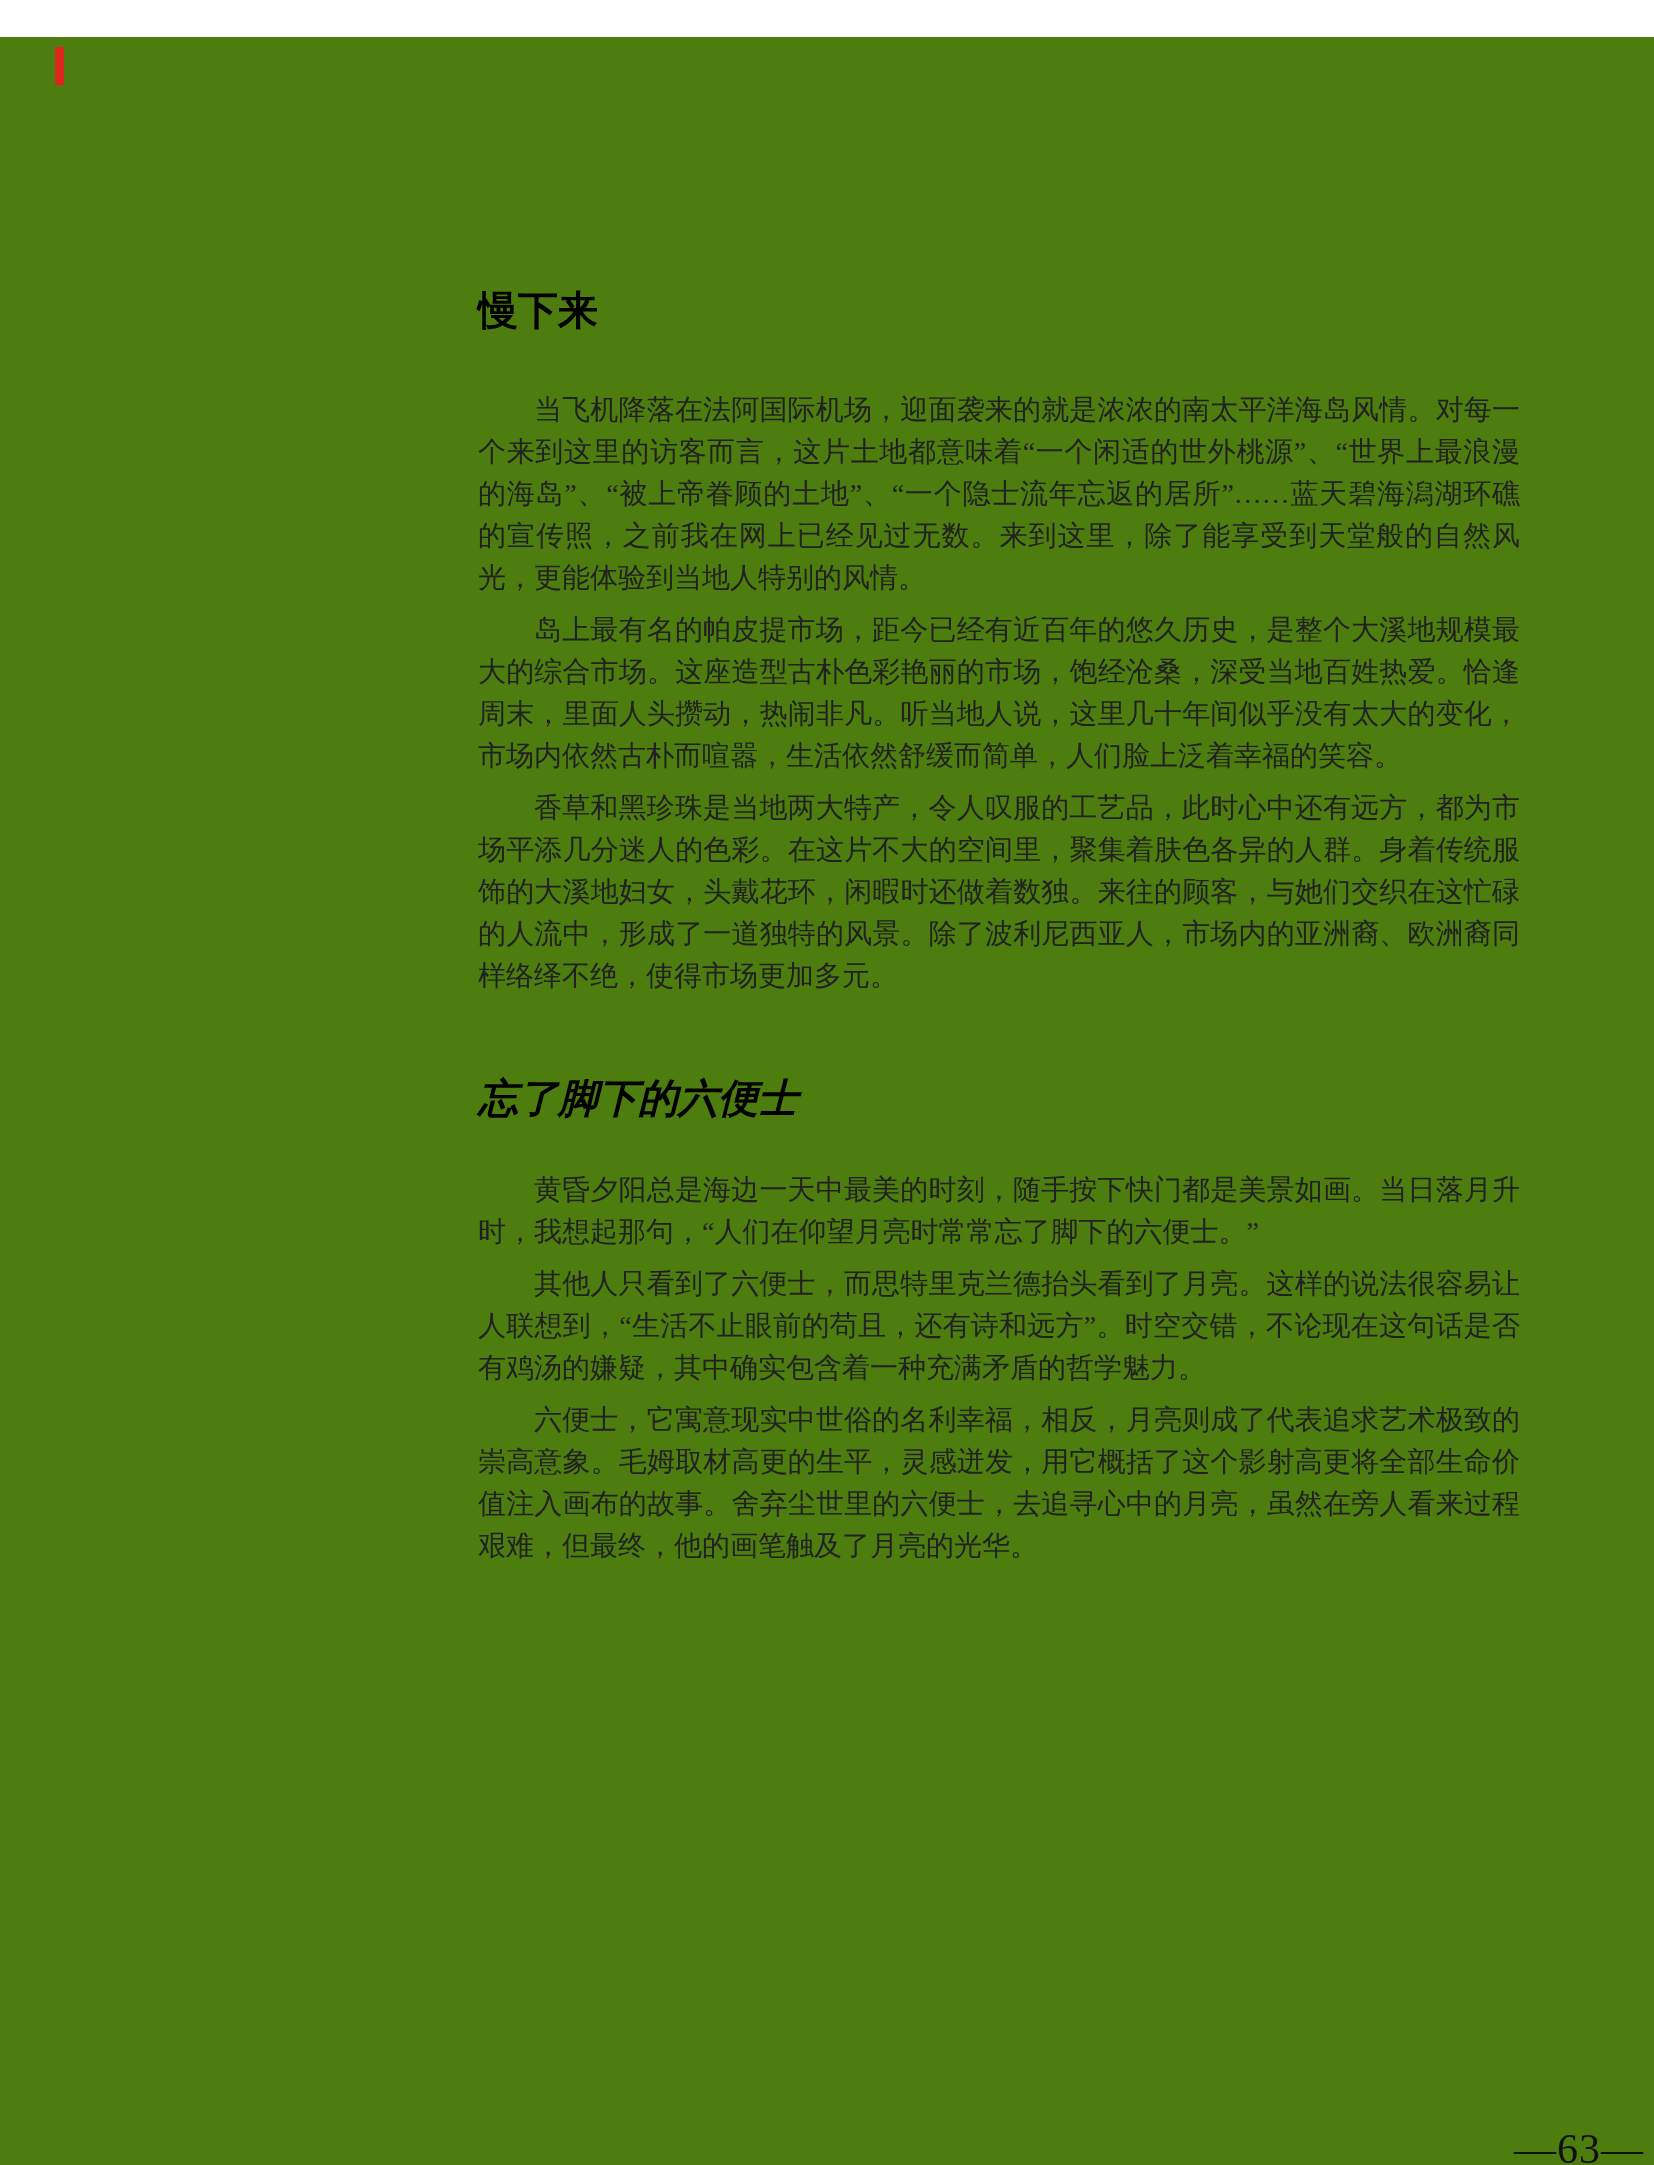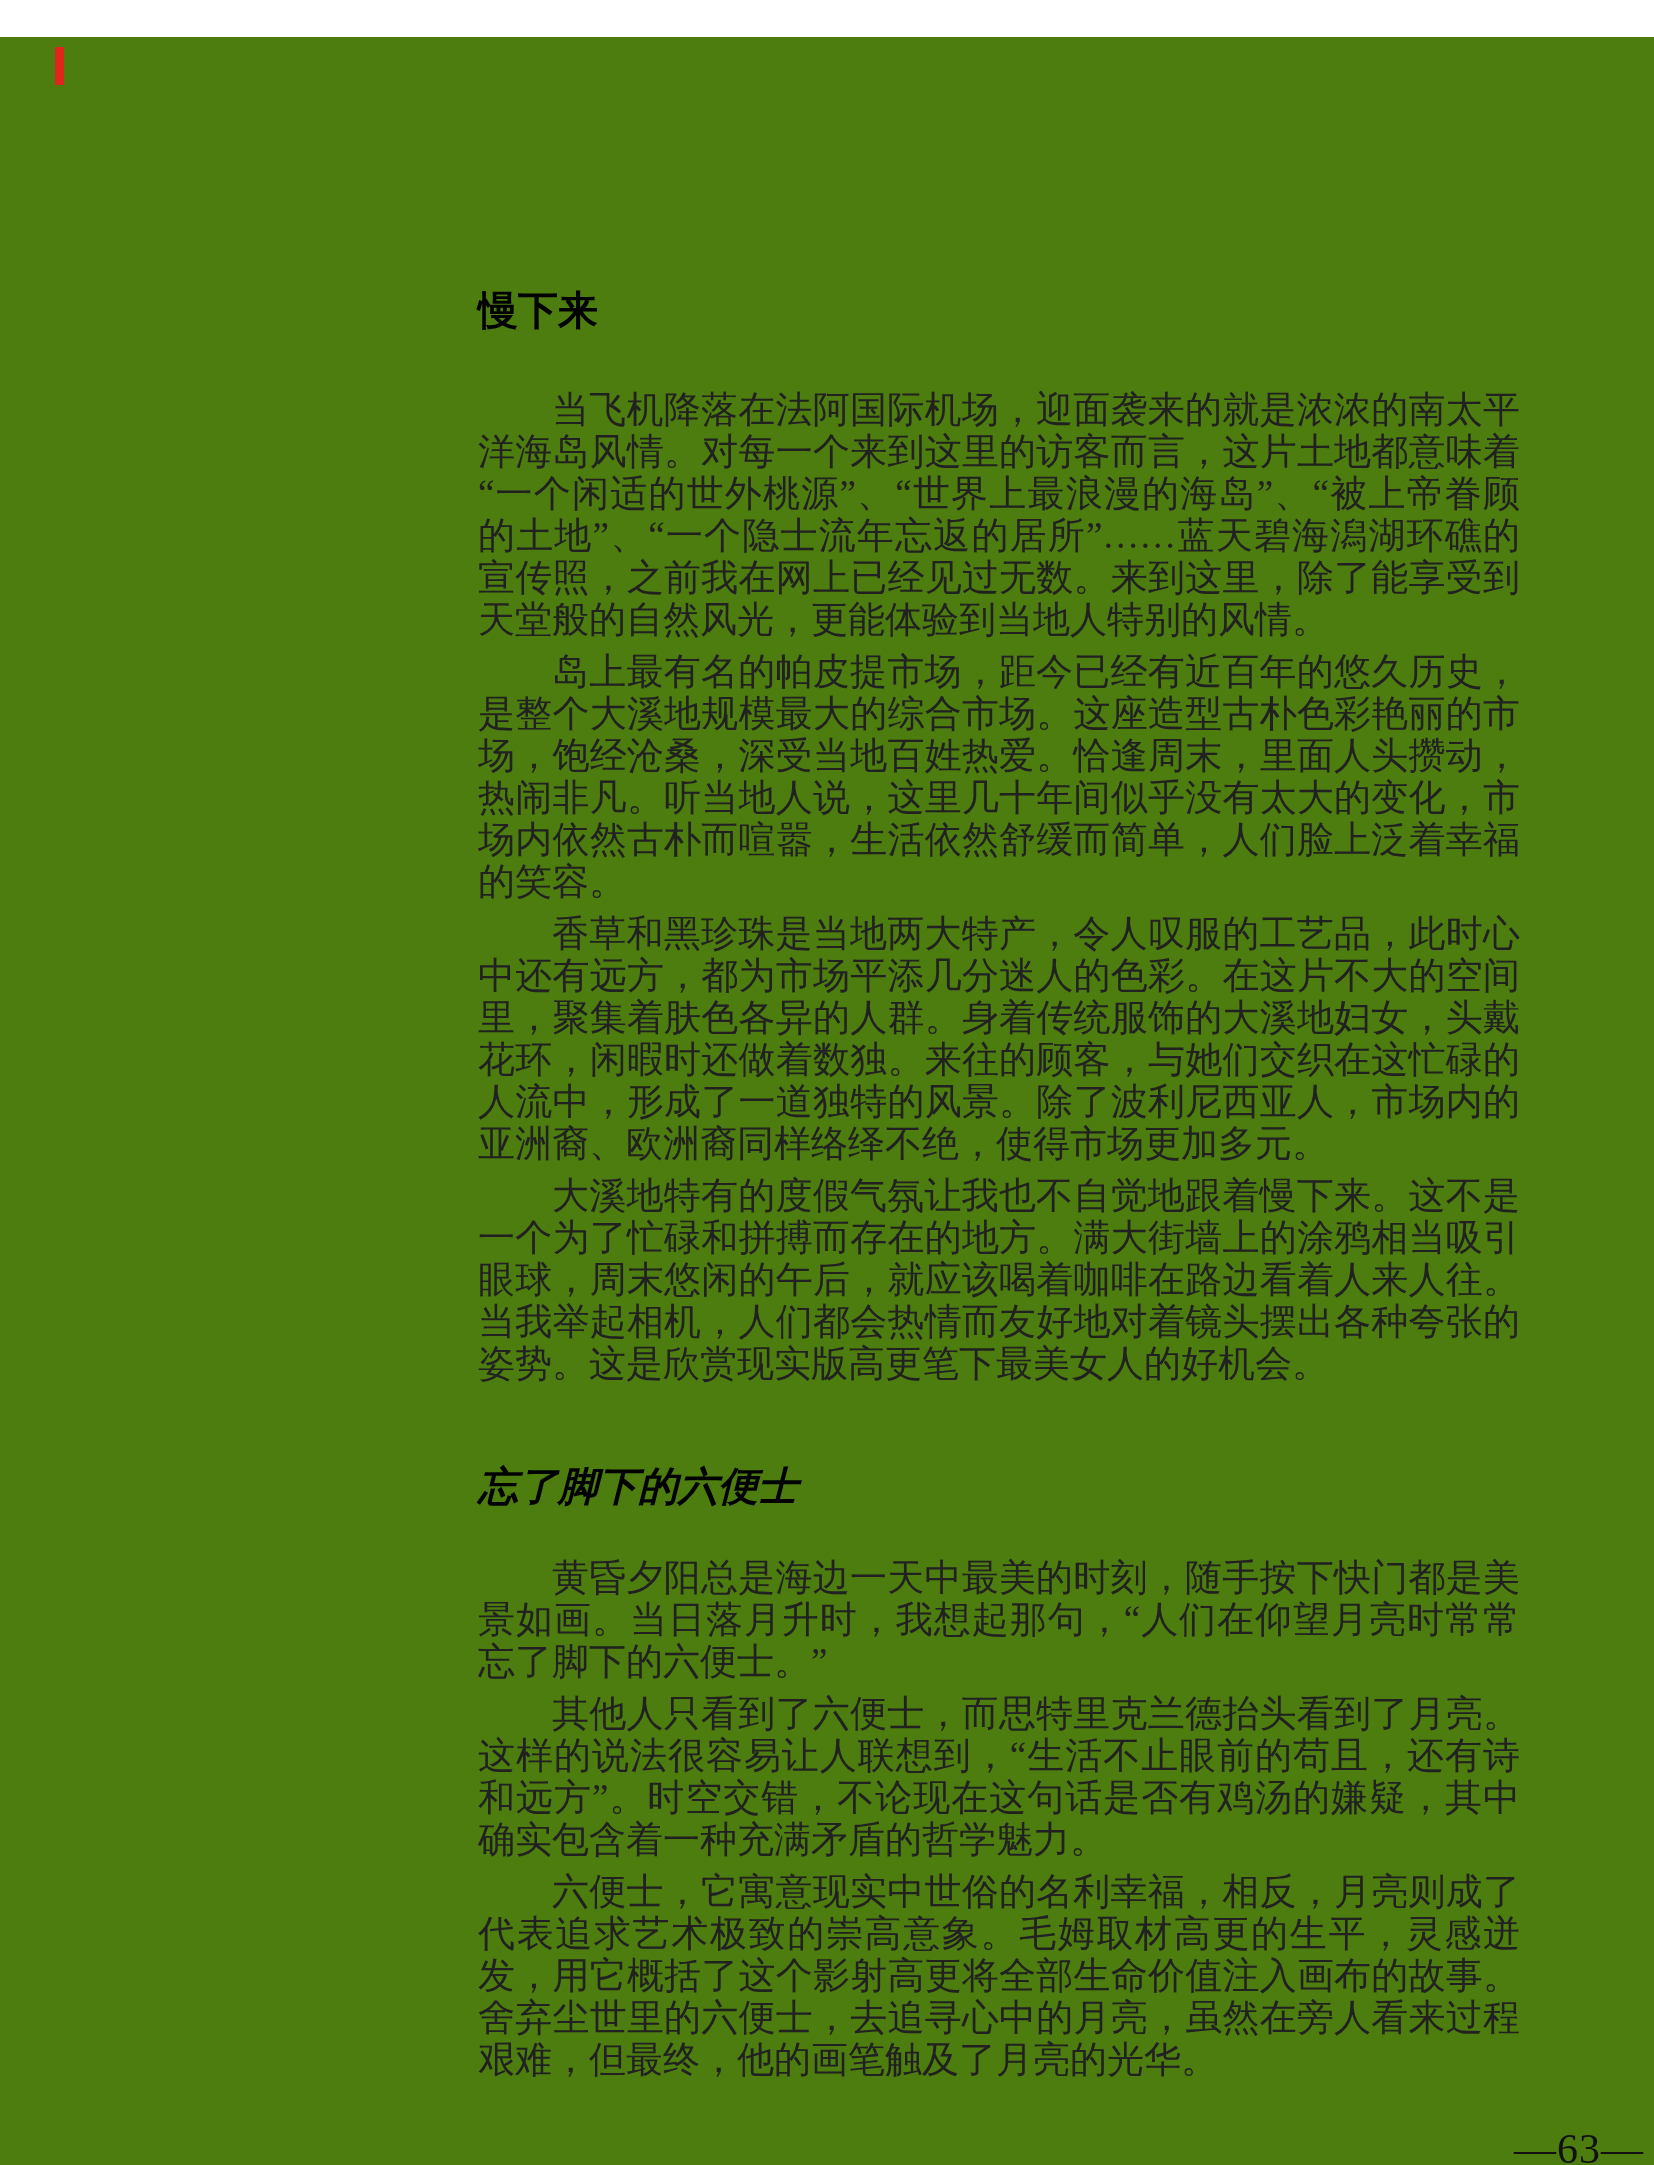--- a/index.html
+++ b/index.html
@@ -32,21 +32,21 @@
     font-weight: bold;
     color: #000000;
     margin: 0 0 56px 0;
   }
   .section-2 .section-heading {
     margin-top: 80px;
     margin-bottom: 48px;
     font-style: italic;
   }
   .content p {
-    font-size: 37px;
+    font-size: 28px;
     line-height: 42px;
     color: #212121;
     text-align: justify;
     text-indent: 2em;
     margin: 0 0 10px 0;
   }
   .end-mark {
     display: inline-block;
     width: 20px;
     height: 28px;
@@ -71,21 +71,20 @@
 
   <div class="corner-bar" style="background-color: rgb(223, 38, 28);"></div>
 
   <div class="content">
 
     <section class="section-1">
       <h1 class="section-heading">慢下来</h1>
       <p>当飞机降落在法阿国际机场，迎面袭来的就是浓浓的南太平洋海岛风情。对每一个来到这里的访客而言，这片土地都意味着“一个闲适的世外桃源”、“世界上最浪漫的海岛”、“被上帝眷顾的土地”、“一个隐士流年忘返的居所”……蓝天碧海潟湖环礁的宣传照，之前我在网上已经见过无数。来到这里，除了能享受到天堂般的自然风光，更能体验到当地人特别的风情。</p>
       <p>岛上最有名的帕皮提市场，距今已经有近百年的悠久历史，是整个大溪地规模最大的综合市场。这座造型古朴色彩艳丽的市场，饱经沧桑，深受当地百姓热爱。恰逢周末，里面人头攒动，热闹非凡。听当地人说，这里几十年间似乎没有太大的变化，市场内依然古朴而喧嚣，生活依然舒缓而简单，人们脸上泛着幸福的笑容。</p>
       <p>香草和黑珍珠是当地两大特产，令人叹服的工艺品，此时心中还有远方，都为市场平添几分迷人的色彩。在这片不大的空间里，聚集着肤色各异的人群。身着传统服饰的大溪地妇女，头戴花环，闲暇时还做着数独。来往的顾客，与她们交织在这忙碌的人流中，形成了一道独特的风景。除了波利尼西亚人，市场内的亚洲裔、欧洲裔同样络绎不绝，使得市场更加多元。</p>
-      <p>大溪地特有的度假气氛让我也不自觉地跟着慢下来。这不是一个为了忙碌和拼搏而存在的地方。满大街墙上的涂鸦相当吸引眼球，周末悠闲的午后，就应该喝着咖啡在路边看着人来人往。当我举起相机，人们都会热情而友好地对着镜头摆出各种夸张的姿势。这是欣赏现实版高更笔下最美女人的好机会。</p>
     </section>
 
     <section class="section-2">
       <h1 class="section-heading">忘了脚下的六便士</h1>
       <p>黄昏夕阳总是海边一天中最美的时刻，随手按下快门都是美景如画。当日落月升时，我想起那句，“人们在仰望月亮时常常忘了脚下的六便士。”</p>
       <p>其他人只看到了六便士，而思特里克兰德抬头看到了月亮。这样的说法很容易让人联想到，“生活不止眼前的苟且，还有诗和远方”。时空交错，不论现在这句话是否有鸡汤的嫌疑，其中确实包含着一种充满矛盾的哲学魅力。</p>
       <p>六便士，它寓意现实中世俗的名利幸福，相反，月亮则成了代表追求艺术极致的崇高意象。毛姆取材高更的生平，灵感迸发，用它概括了这个影射高更将全部生命价值注入画布的故事。舍弃尘世里的六便士，去追寻心中的月亮，虽然在旁人看来过程艰难，但最终，他的画笔触及了月亮的光华。</p>
     </section>
 
   </div>

